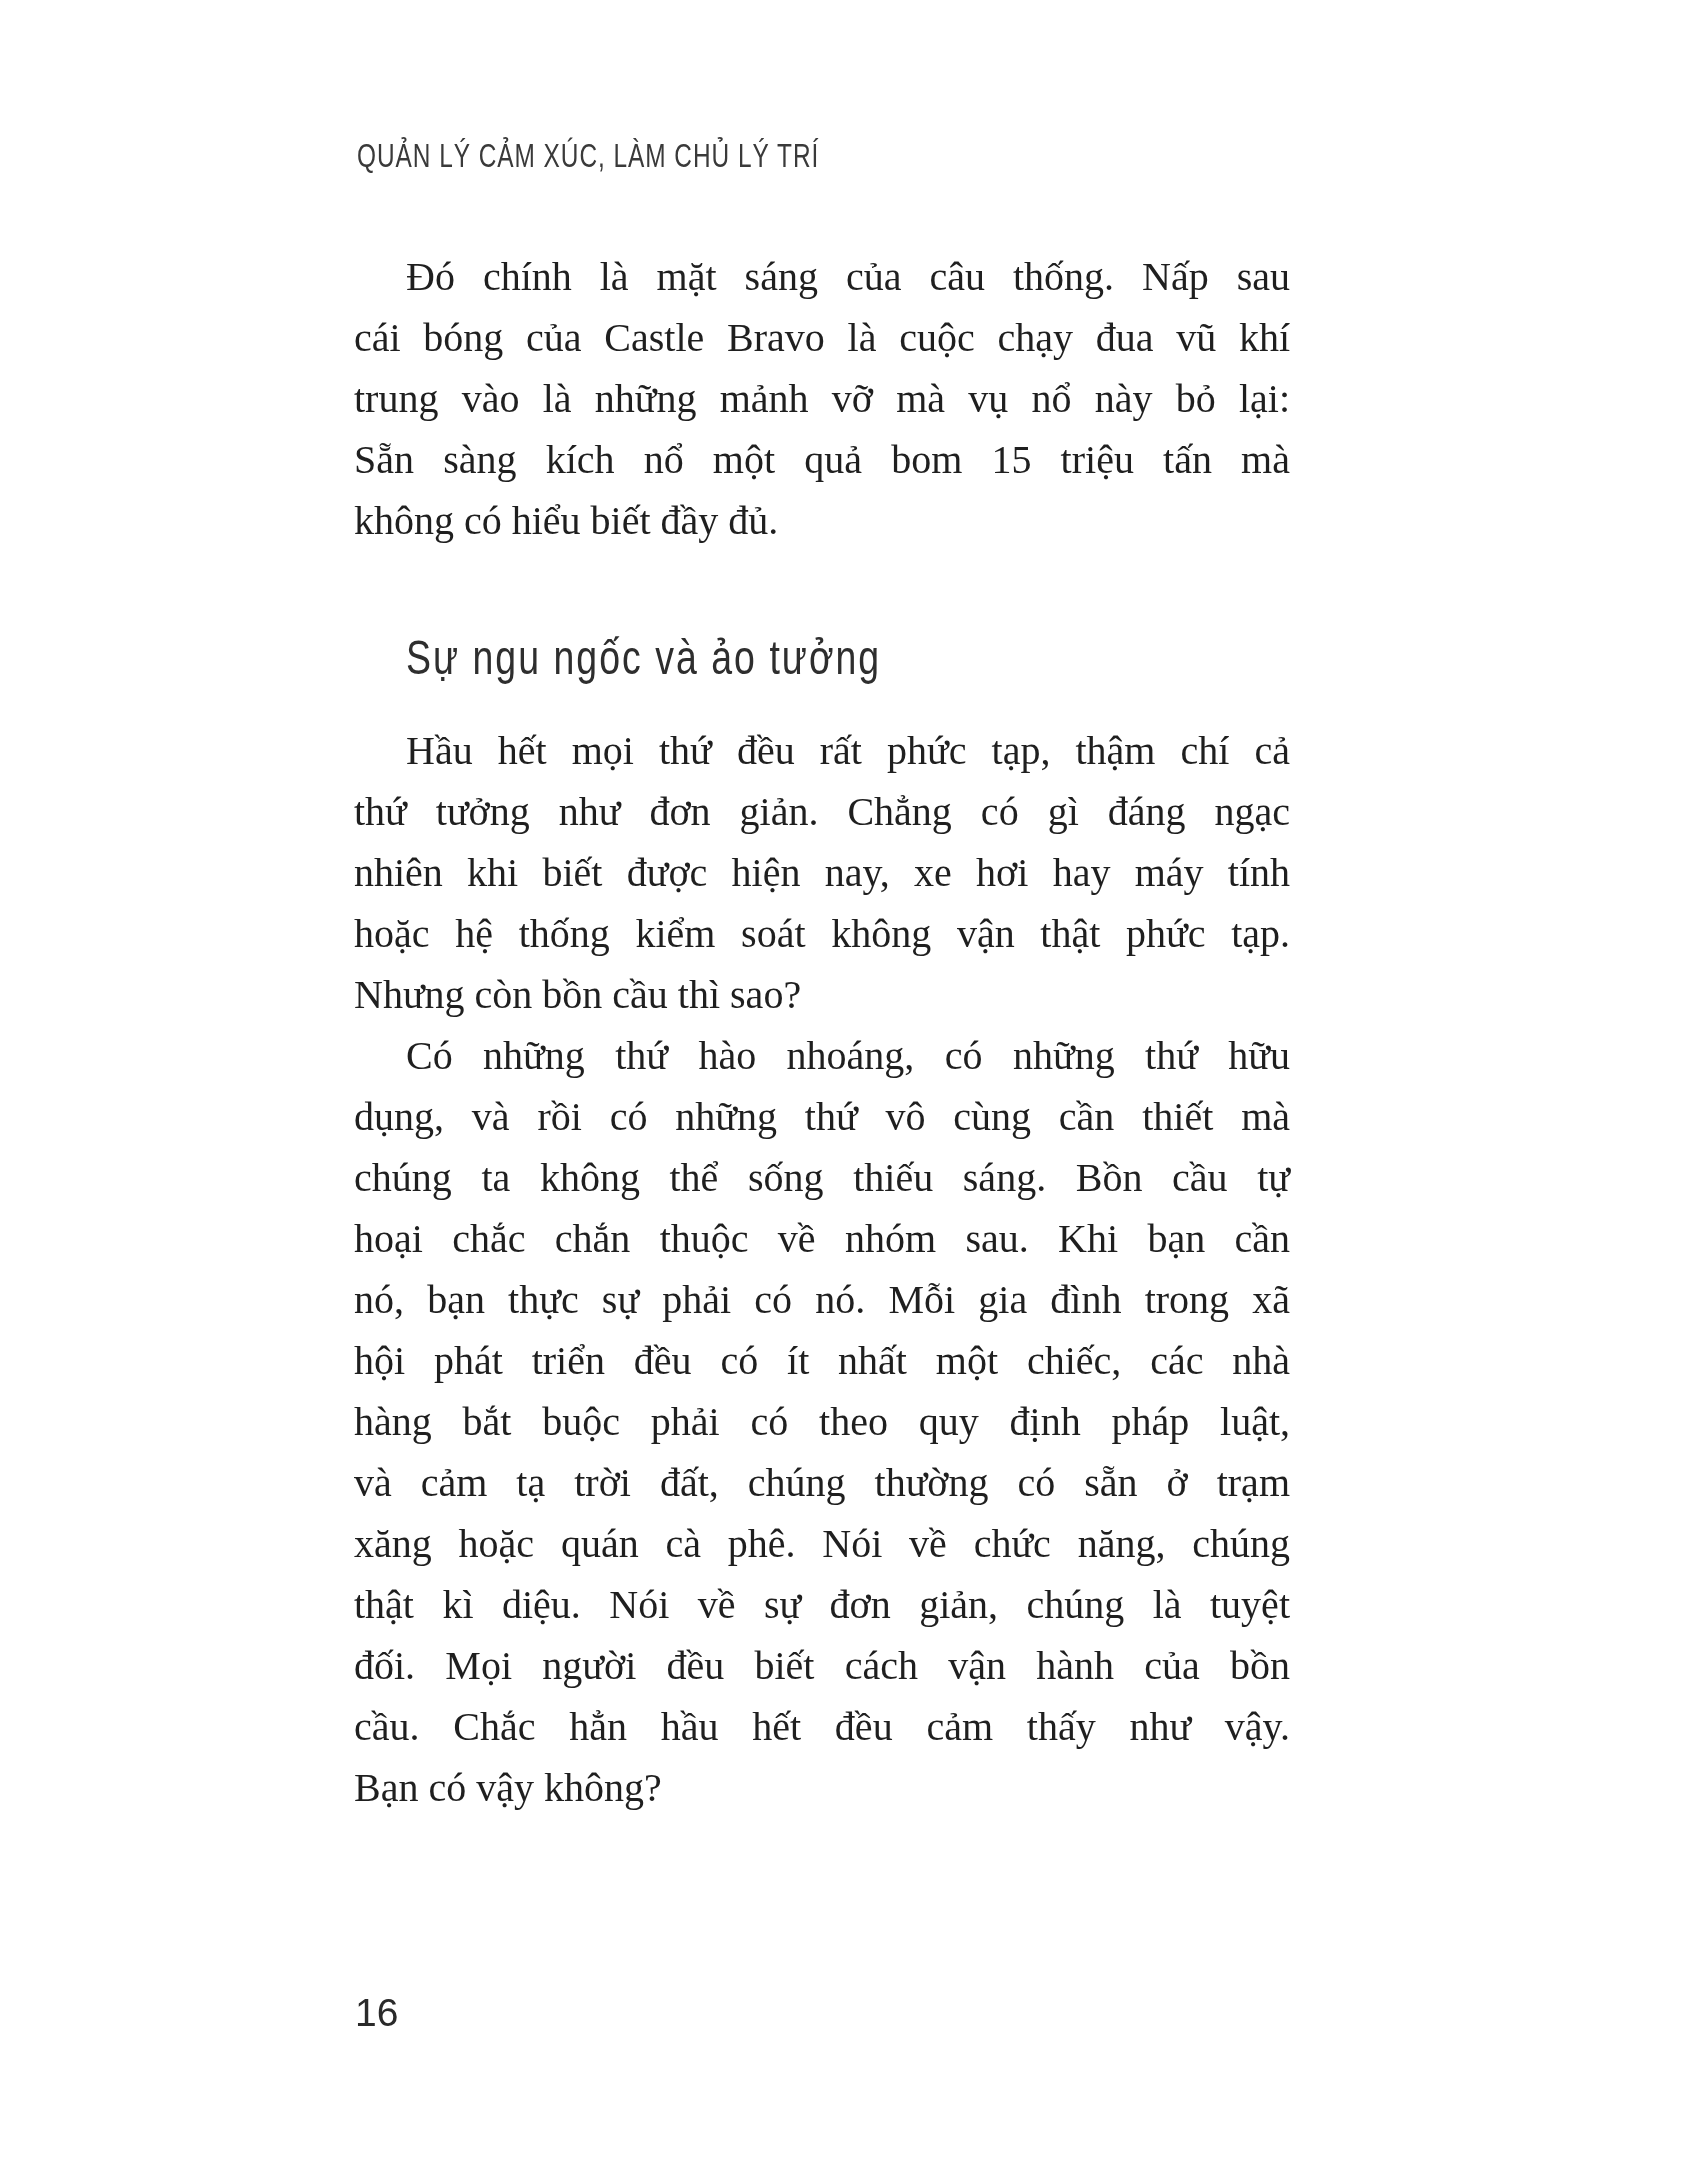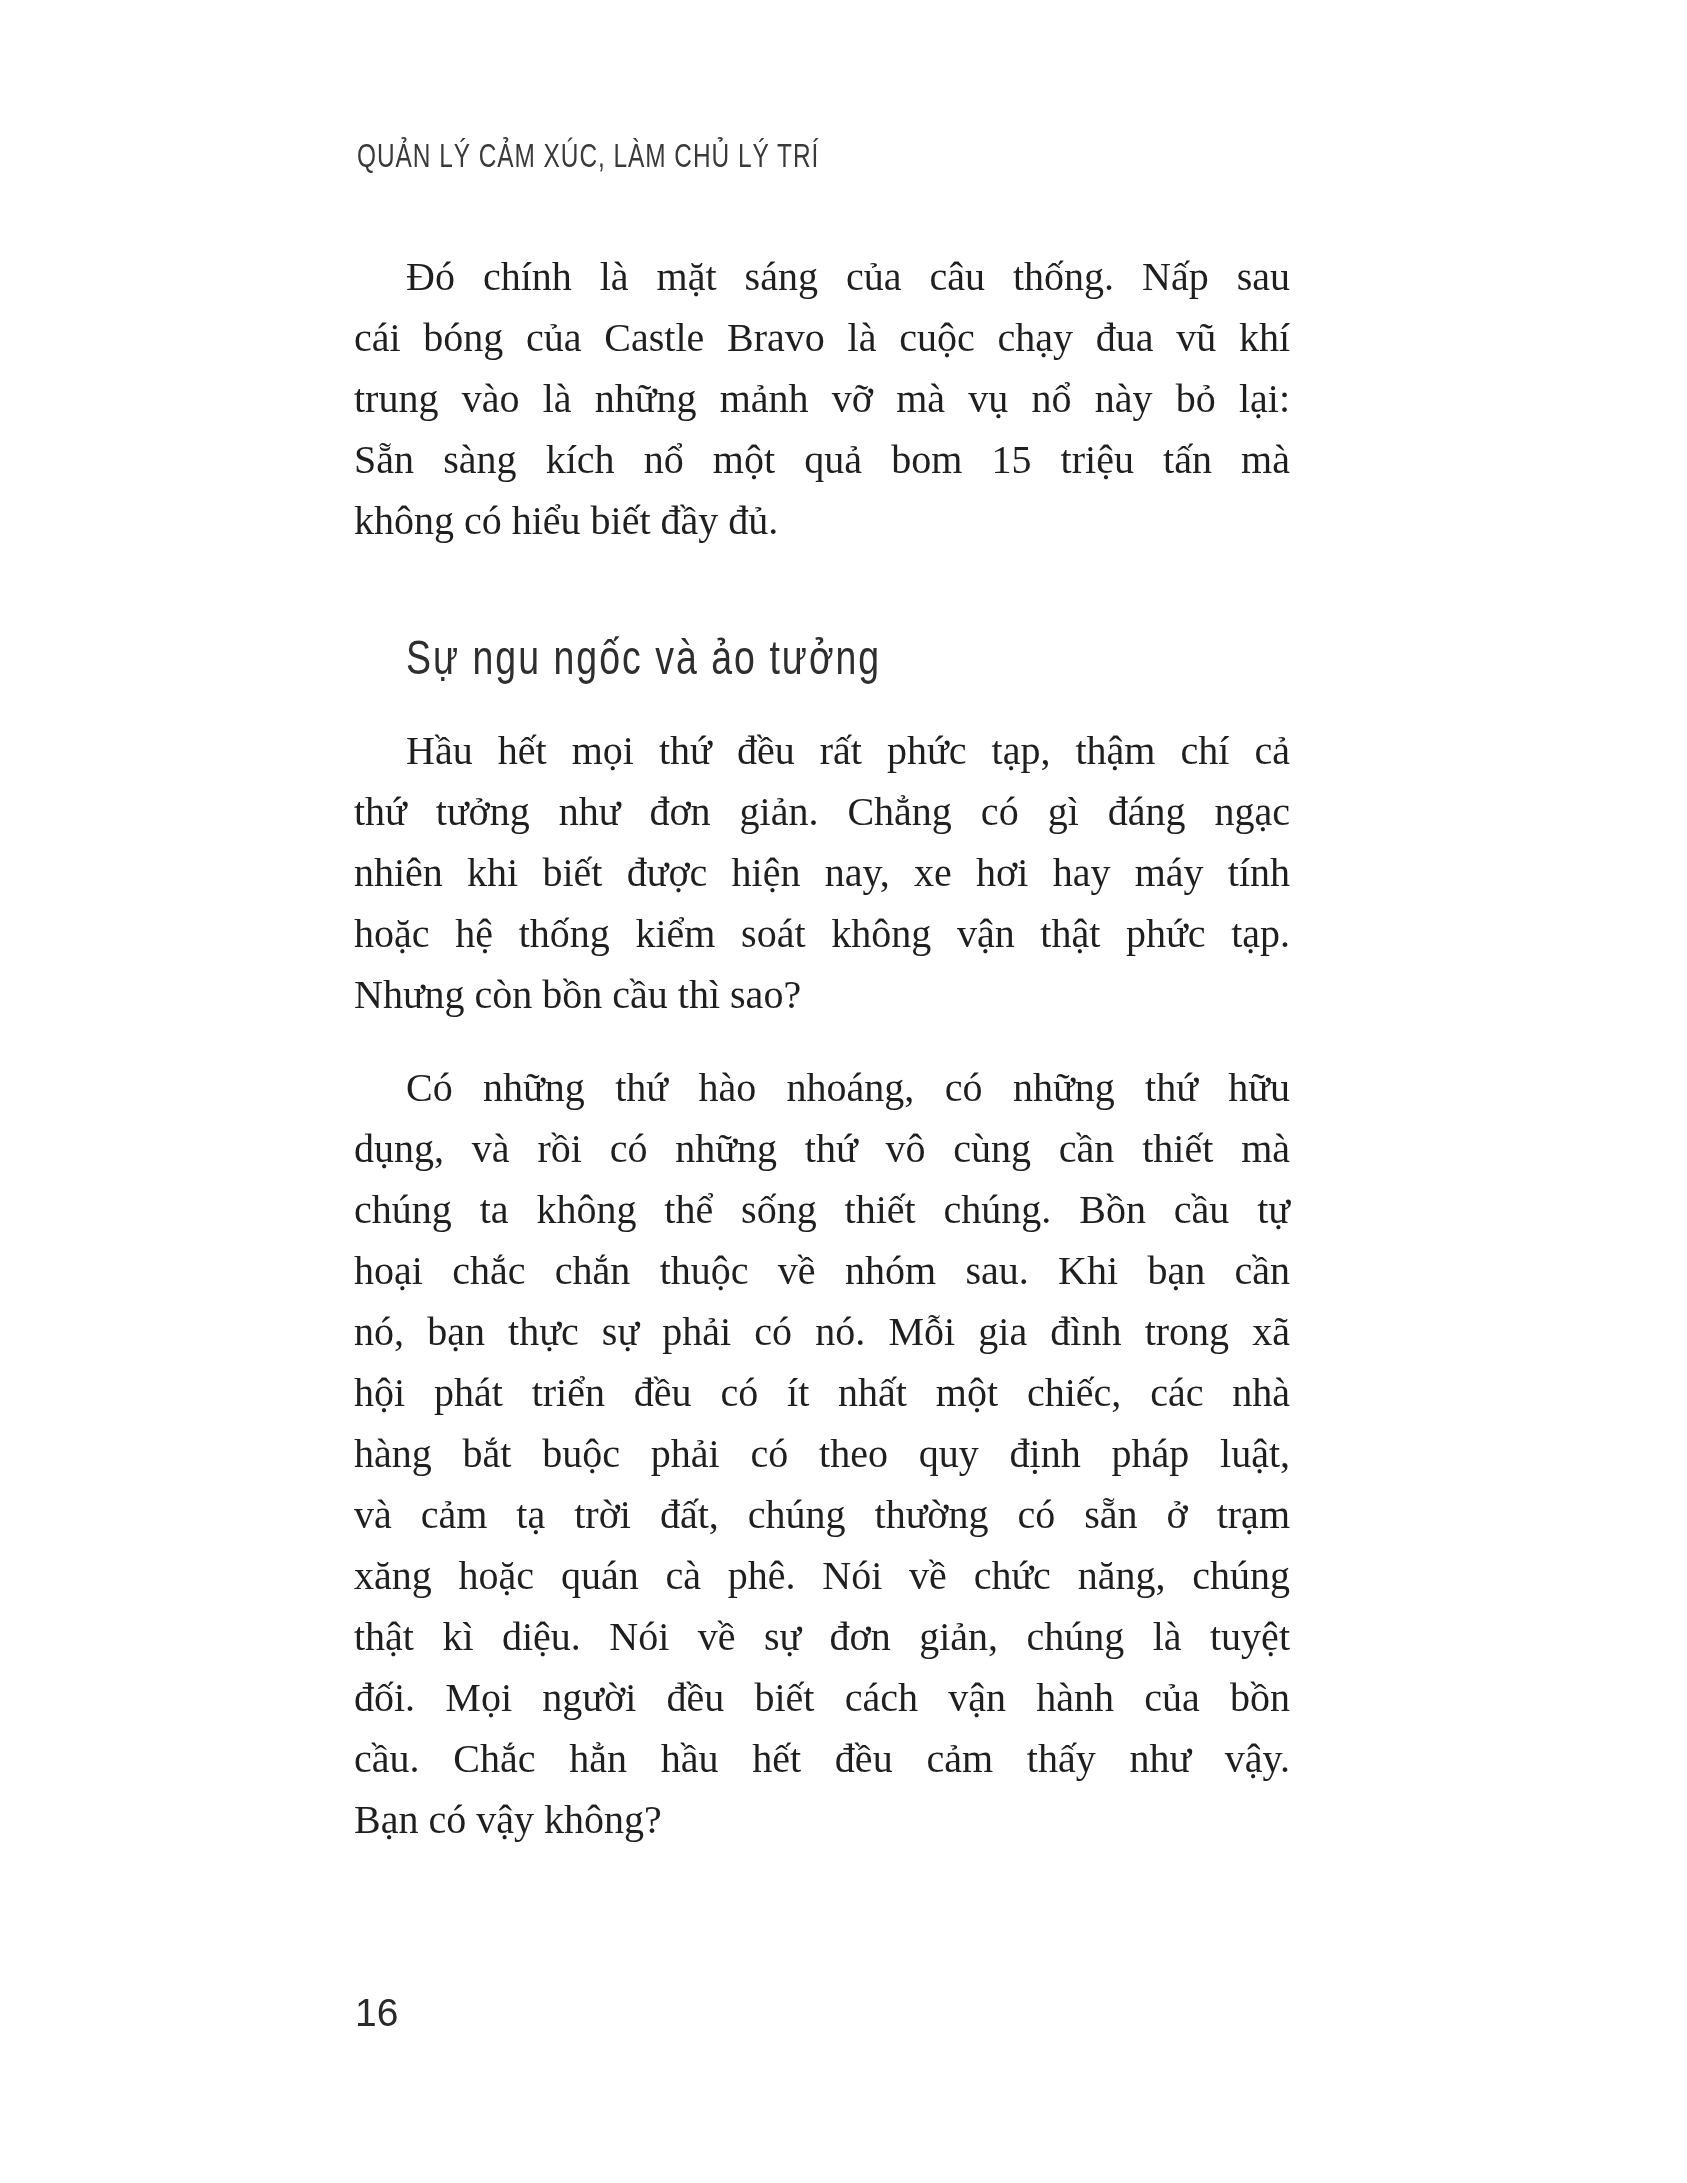--- a/index.html
+++ b/index.html
@@ -26,21 +26,21 @@
     white-space: nowrap;
   }
   .text-block {
     position: absolute;
     left: 354px;
     top: 246px;
     width: 936px;
     font-size: 40px;
     line-height: 61px;
   }
-  .para { margin-top: 32px; }
+  .para { }
   .para:first-child { margin-top: 0; }
   .line {
     text-align: justify;
     text-align-last: justify;
   }
   .line.para-first { text-indent: 52px; }
   .line.para-last { text-align-last: left; }
   .section-heading {
     margin-top: 76px;
     margin-bottom: 32px;
@@ -81,21 +81,21 @@
       <div class="para">
         <div class="line para-first">Hầu hết mọi thứ đều rất phức tạp, thậm chí cả</div>
         <div class="line">thứ tưởng như đơn giản. Chẳng có gì đáng ngạc</div>
         <div class="line">nhiên khi biết được hiện nay, xe hơi hay máy tính</div>
         <div class="line">hoặc hệ thống kiểm soát không vận thật phức tạp.</div>
         <div class="line para-last">Nhưng còn bồn cầu thì sao?</div>
       </div>
       <div class="para">
         <div class="line para-first">Có những thứ hào nhoáng, có những thứ hữu</div>
         <div class="line">dụng, và rồi có những thứ vô cùng cần thiết mà</div>
-        <div class="line">chúng ta không thể sống thiết chúng. Bồn cầu tự</div>
+        <div class="line">chúng ta không thể sống thiếu sáng. Bồn cầu tự</div>
         <div class="line">hoại chắc chắn thuộc về nhóm sau. Khi bạn cần</div>
         <div class="line">nó, bạn thực sự phải có nó. Mỗi gia đình trong xã</div>
         <div class="line">hội phát triển đều có ít nhất một chiếc, các nhà</div>
         <div class="line">hàng bắt buộc phải có theo quy định pháp luật,</div>
         <div class="line">và cảm tạ trời đất, chúng thường có sẵn ở trạm</div>
         <div class="line">xăng hoặc quán cà phê. Nói về chức năng, chúng</div>
         <div class="line">thật kì diệu. Nói về sự đơn giản, chúng là tuyệt</div>
         <div class="line">đối. Mọi người đều biết cách vận hành của bồn</div>
         <div class="line">cầu. Chắc hẳn hầu hết đều cảm thấy như vậy.</div>
         <div class="line para-last">Bạn có vậy không?</div>

